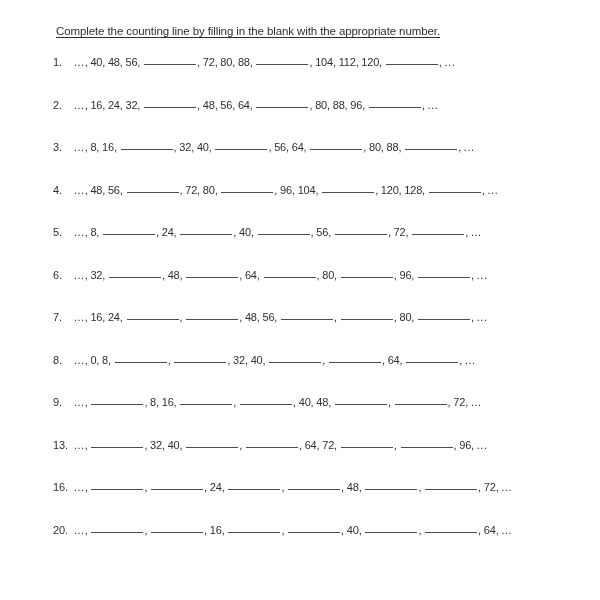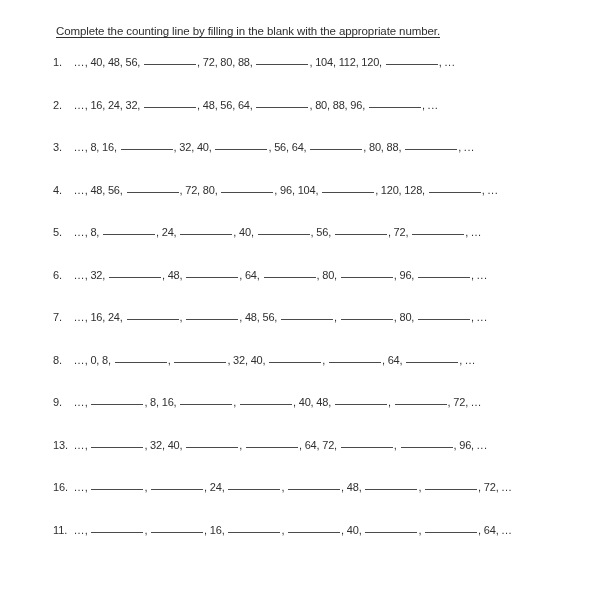--- a/index.html
+++ b/index.html
@@ -138,18 +138,18 @@
       </div>
       <div class="problem-row">
         <span class="problem-number">13.</span>
         <span class="problem-sequence"><span class="ellipsis">...</span><span class="sep">, </span><span class="blank"></span><span class="sep">, </span><span class="term">32</span><span class="sep">, </span><span class="term">40</span><span class="sep">, </span><span class="blank"></span><span class="sep">, </span><span class="blank"></span><span class="sep">, </span><span class="term">64</span><span class="sep">, </span><span class="term">72</span><span class="sep">, </span><span class="blank"></span><span class="sep">, </span><span class="blank"></span><span class="sep">, </span><span class="term">96</span><span class="sep">, </span><span class="ellipsis">...</span></span>
       </div>
       <div class="problem-row">
         <span class="problem-number">16.</span>
         <span class="problem-sequence"><span class="ellipsis">...</span><span class="sep">, </span><span class="blank"></span><span class="sep">, </span><span class="blank"></span><span class="sep">, </span><span class="term">24</span><span class="sep">, </span><span class="blank"></span><span class="sep">, </span><span class="blank"></span><span class="sep">, </span><span class="term">48</span><span class="sep">, </span><span class="blank"></span><span class="sep">, </span><span class="blank"></span><span class="sep">, </span><span class="term">72</span><span class="sep">, </span><span class="ellipsis">...</span></span>
       </div>
       <div class="problem-row">
-        <span class="problem-number">11.</span>
+        <span class="problem-number">20.</span>
         <span class="problem-sequence"><span class="ellipsis">...</span><span class="sep">, </span><span class="blank"></span><span class="sep">, </span><span class="blank"></span><span class="sep">, </span><span class="term">16</span><span class="sep">, </span><span class="blank"></span><span class="sep">, </span><span class="blank"></span><span class="sep">, </span><span class="term">40</span><span class="sep">, </span><span class="blank"></span><span class="sep">, </span><span class="blank"></span><span class="sep">, </span><span class="term">64</span><span class="sep">, </span><span class="ellipsis">...</span></span>
       </div>
     </div>
 
 </div>
 
 </body></html>

